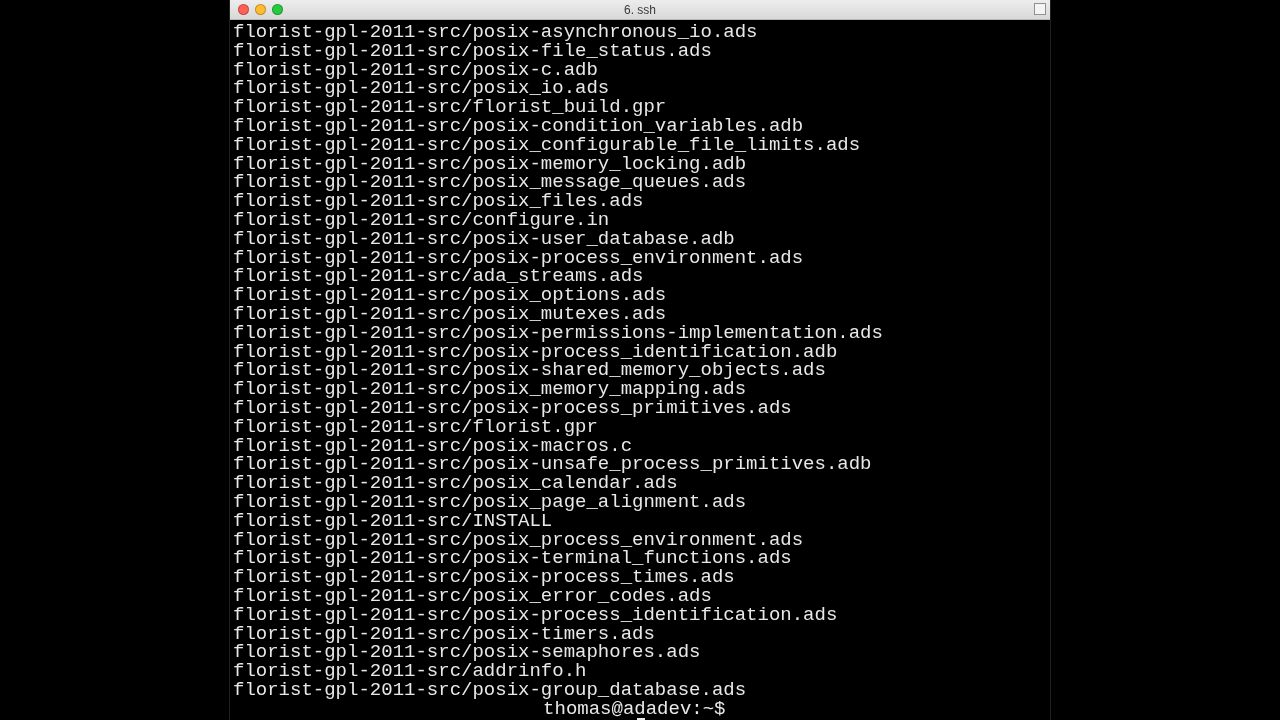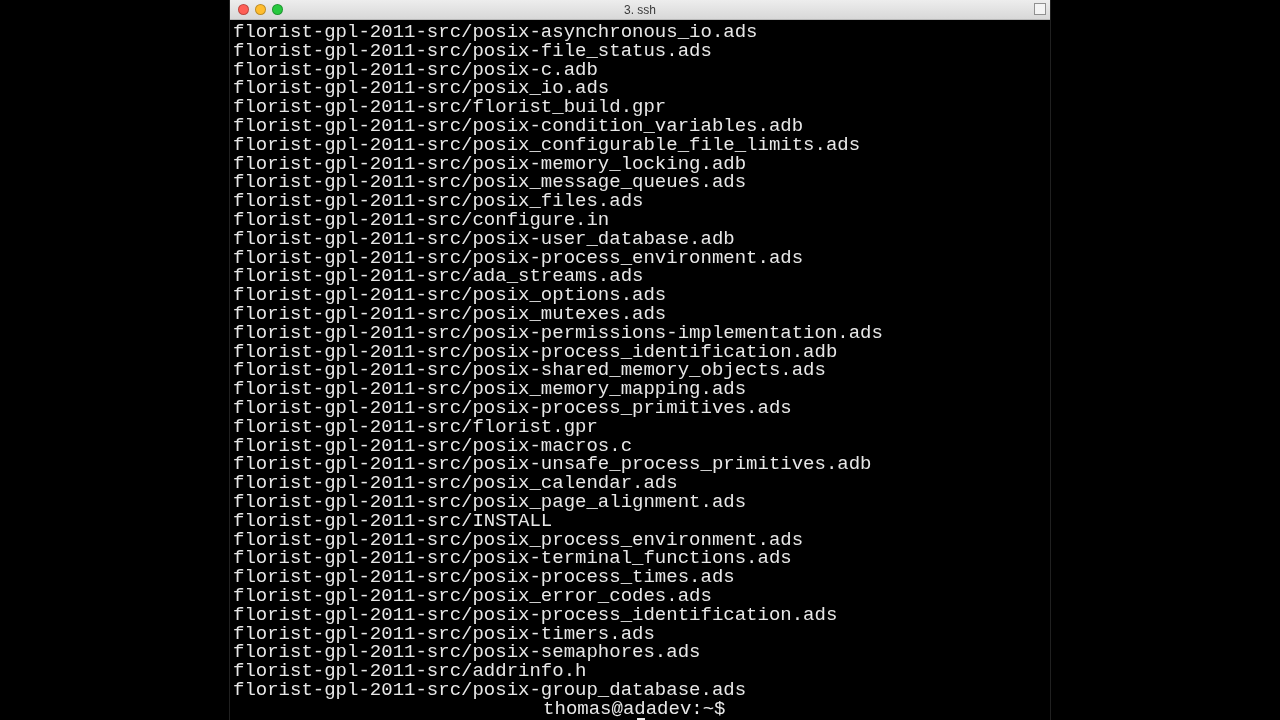--- a/index.html
+++ b/index.html
@@ -76,17 +76,17 @@
 </head>
 <body>
 
 <div class="app-window">
   <div class="title-bar">
     <div class="traffic-lights">
       <div class="tl close"></div>
       <div class="tl min"></div>
       <div class="tl zoom"></div>
     </div>
-    <div class="win-title">3. ssh</div>
+    <div class="win-title">6. ssh</div>
     <div class="max-corner"></div>
   </div>
   <div class="terminal" id="term-body"><div class="line">florist-gpl-2011-src/posix-asynchronous_io.ads</div><div class="line">florist-gpl-2011-src/posix-file_status.ads</div><div class="line">florist-gpl-2011-src/posix-c.adb</div><div class="line">florist-gpl-2011-src/posix_io.ads</div><div class="line">florist-gpl-2011-src/florist_build.gpr</div><div class="line">florist-gpl-2011-src/posix-condition_variables.adb</div><div class="line">florist-gpl-2011-src/posix_configurable_file_limits.ads</div><div class="line">florist-gpl-2011-src/posix-memory_locking.adb</div><div class="line">florist-gpl-2011-src/posix_message_queues.ads</div><div class="line">florist-gpl-2011-src/posix_files.ads</div><div class="line">florist-gpl-2011-src/configure.in</div><div class="line">florist-gpl-2011-src/posix-user_database.adb</div><div class="line">florist-gpl-2011-src/posix-process_environment.ads</div><div class="line">florist-gpl-2011-src/ada_streams.ads</div><div class="line">florist-gpl-2011-src/posix_options.ads</div><div class="line">florist-gpl-2011-src/posix_mutexes.ads</div><div class="line">florist-gpl-2011-src/posix-permissions-implementation.ads</div><div class="line">florist-gpl-2011-src/posix-process_identification.adb</div><div class="line">florist-gpl-2011-src/posix-shared_memory_objects.ads</div><div class="line">florist-gpl-2011-src/posix_memory_mapping.ads</div><div class="line">florist-gpl-2011-src/posix-process_primitives.ads</div><div class="line">florist-gpl-2011-src/florist.gpr</div><div class="line">florist-gpl-2011-src/posix-macros.c</div><div class="line">florist-gpl-2011-src/posix-unsafe_process_primitives.adb</div><div class="line">florist-gpl-2011-src/posix_calendar.ads</div><div class="line">florist-gpl-2011-src/posix_page_alignment.ads</div><div class="line">florist-gpl-2011-src/INSTALL</div><div class="line">florist-gpl-2011-src/posix_process_environment.ads</div><div class="line">florist-gpl-2011-src/posix-terminal_functions.ads</div><div class="line">florist-gpl-2011-src/posix-process_times.ads</div><div class="line">florist-gpl-2011-src/posix_error_codes.ads</div><div class="line">florist-gpl-2011-src/posix-process_identification.ads</div><div class="line">florist-gpl-2011-src/posix-timers.ads</div><div class="line">florist-gpl-2011-src/posix-semaphores.ads</div><div class="line">florist-gpl-2011-src/addrinfo.h</div><div class="line">florist-gpl-2011-src/posix-group_database.ads</div><div class="prompt-line"><span>thomas@adadev:~$ </span><span class="cursor"></span></div></div>
 </div>
 
 </body></html>

